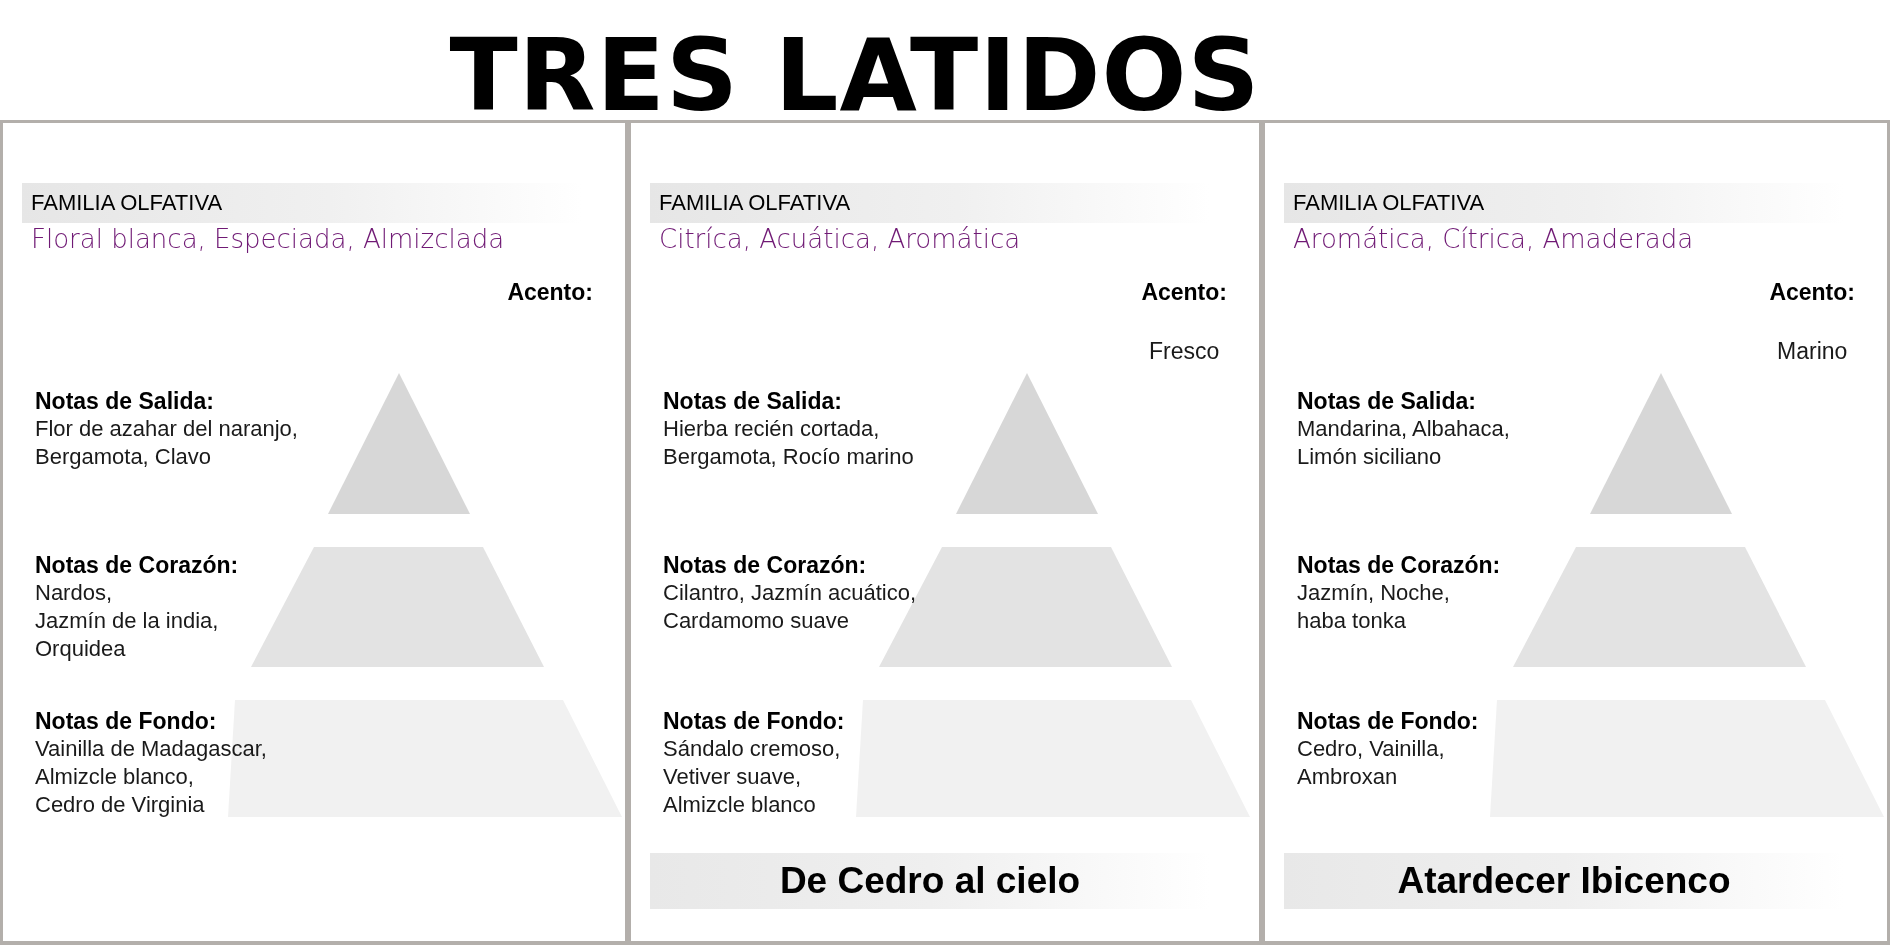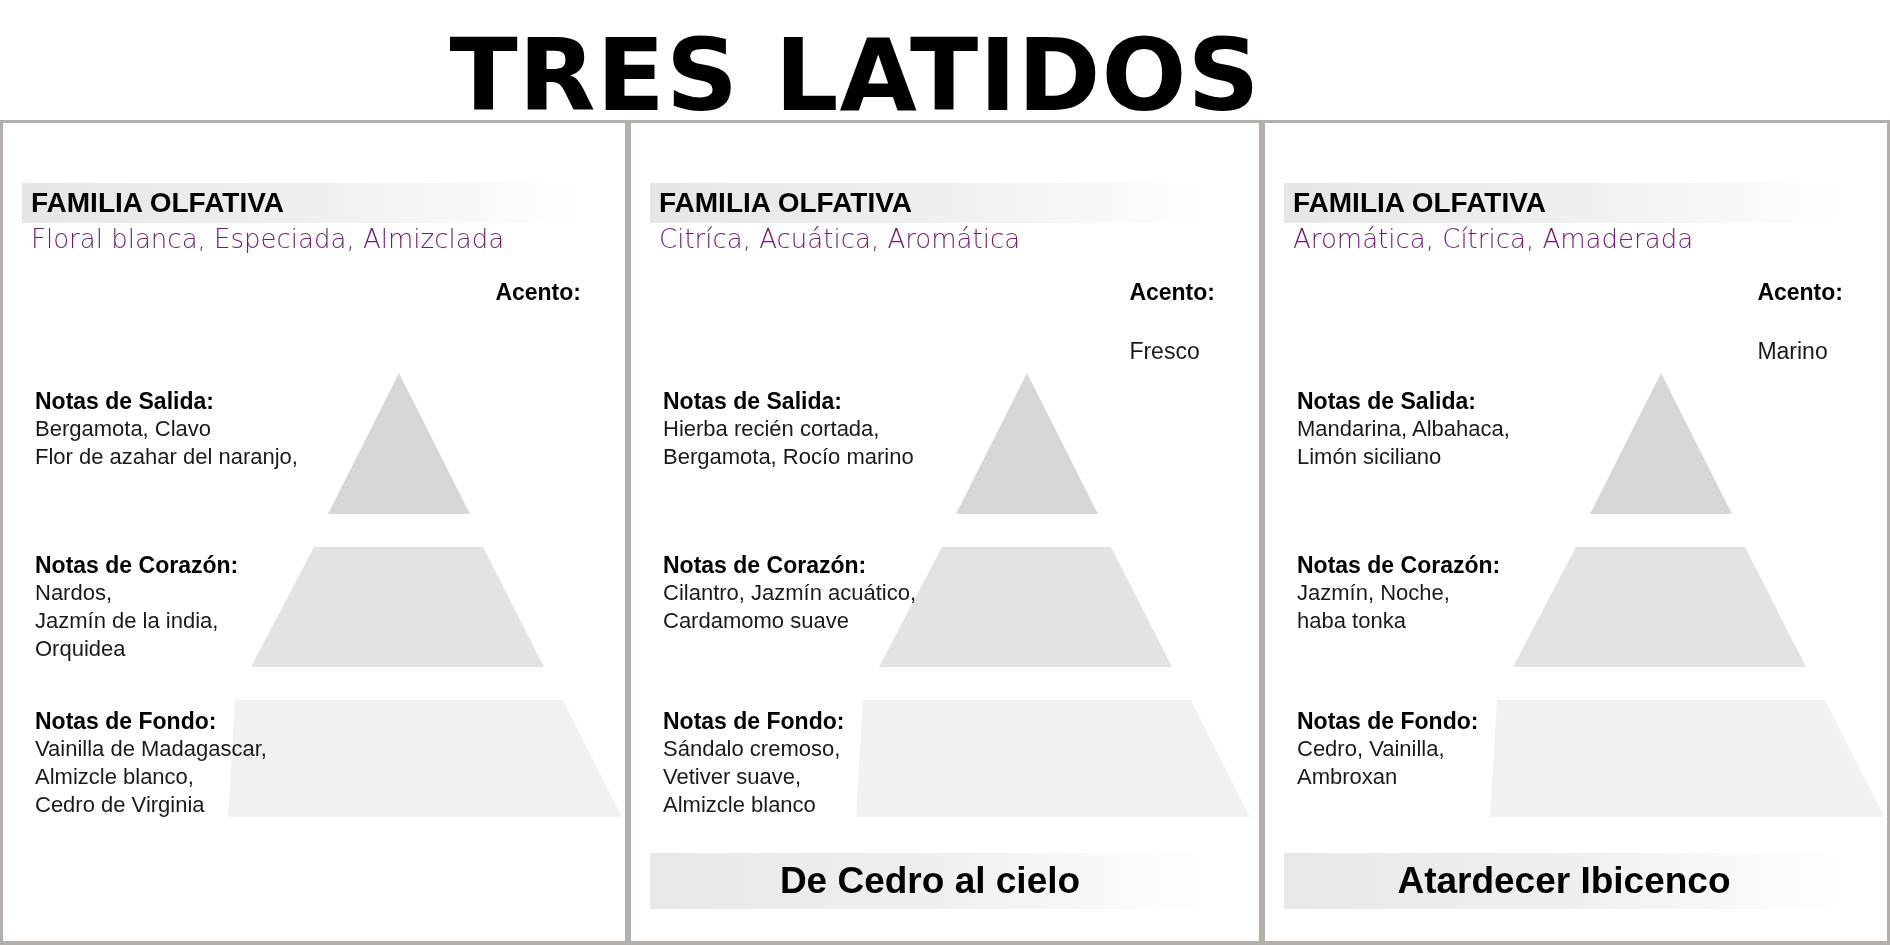--- a/index.html
+++ b/index.html
@@ -24,29 +24,29 @@
   .panel.p1 { left: 628px; width: 634px; border-left: 3px solid #b3afab; border-right: 3px solid #b3afab; }
   .panel.p2 { left: 1262px; width: 628px; border-left: 3px solid #b3afab; border-right: 3px solid #b3afab; }
 
   .pyramid { position: absolute; left: 0; top: 0; width: 100%; height: 100%; }
 
   .fam-bar {
     position: absolute; left: 19px; top: 60px; width: 560px; height: 40px;
     background: linear-gradient(to right, #e6e6e6 0%, #f0f0f0 55%, #ffffff 100%);
   }
   .fam-label {
-    position: absolute; left: 28px; top: 62px; font-size: 28px; font-weight: 700; line-height: 36px;
+    position: absolute; left: 28px; top: 62px; font-size: 22px; font-weight: 400; line-height: 36px;
   }
   .fam-value {
     position: absolute; left: 28px; top: 98px; font-size: 28px; font-weight: 300; line-height: 36px; color: #701a75;
     font-family: "DejaVu Sans", sans-serif; font-size: 26px;
   }
 
   .accent {
-    position: absolute; right: 44px; top: 155px; text-align: left; line-height: 29px;
+    position: absolute; right: 32px; top: 155px; text-align: center; line-height: 29px;
   }
   .accent-label { font-size: 23px; font-weight: 700; display: block; }
   .accent-value { font-size: 23px; color: #1a1a1a; display: block; margin-top: 30px; }
 
   .notes { position: absolute; left: 32px; line-height: 28px; }
   .notes .nh { font-size: 23px; font-weight: 700; display: block; }
   .notes .nl { font-size: 22px; color: #1a1a1a; display: block; white-space: nowrap; }
   .notes.salida { top: 264px; }
   .notes.corazon { top: 428px; }
   .notes.fondo { top: 584px; }
@@ -71,22 +71,22 @@
   </svg>
   <div class="fam-bar"></div>
   <div class="fam-label">FAMILIA OLFATIVA</div>
   <div class="fam-value">Floral blanca, Especiada, Almizclada</div>
   <div class="accent">
     <span class="accent-label">Acento:</span>
     <span class="accent-value"></span>
   </div>
   <div class="notes salida">
     <span class="nh">Notas de Salida:</span>
+    <span class="nl">Flor de azahar del naranjo,</span>
     <span class="nl">Bergamota, Clavo</span>
-    <span class="nl">Flor de azahar del naranjo,</span>
   </div>
   <div class="notes corazon">
     <span class="nh">Notas de Corazón:</span>
     <span class="nl">Nardos,</span>
     <span class="nl">Jazmín de la india,</span>
     <span class="nl">Orquidea</span>
   </div>
   <div class="notes fondo">
     <span class="nh">Notas de Fondo:</span>
     <span class="nl">Vainilla de Madagascar,</span>

